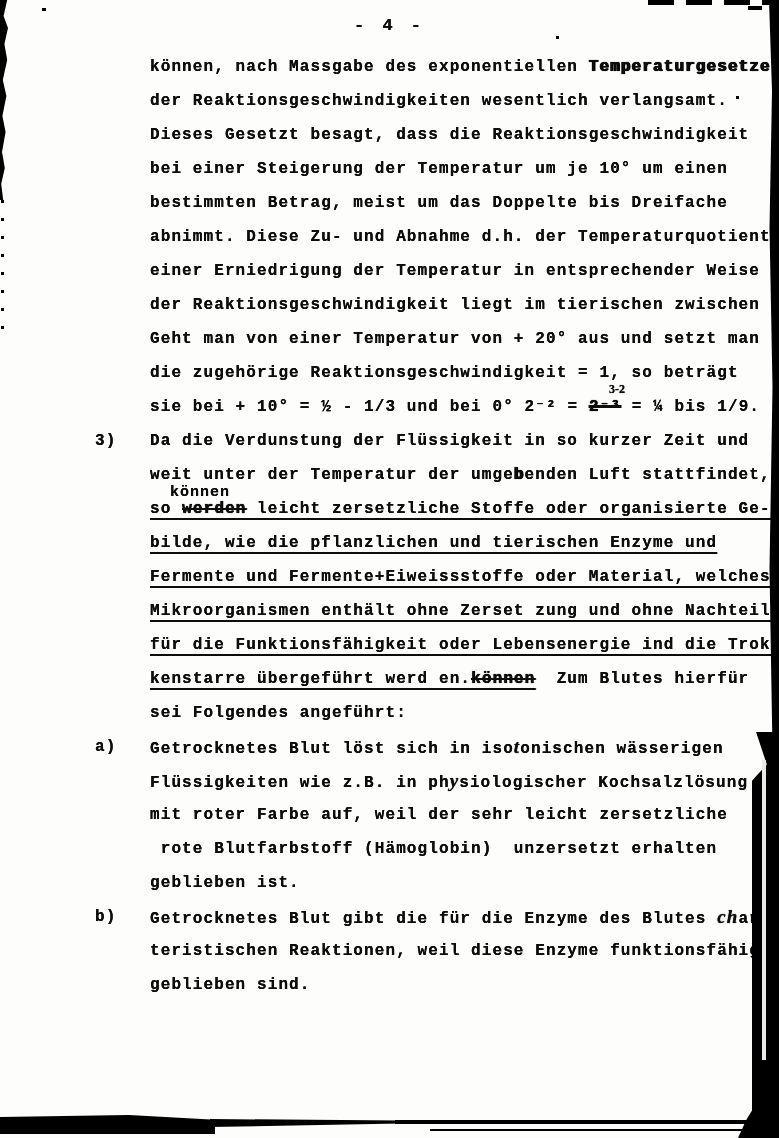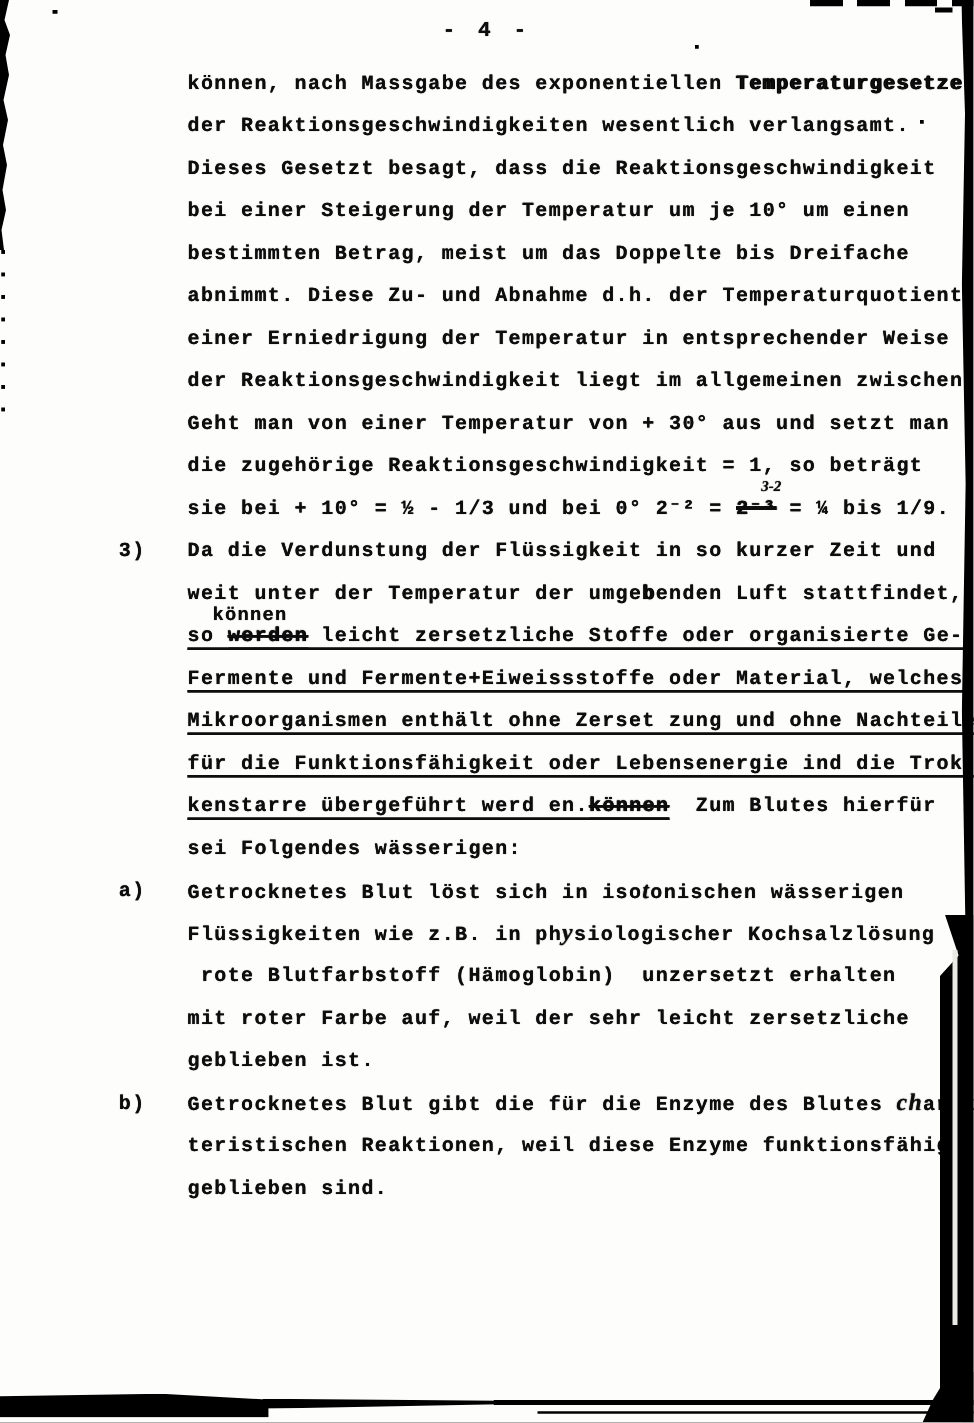--- a/index.html
+++ b/index.html
@@ -30,21 +30,21 @@
   .u{text-decoration:underline;text-decoration-thickness:2px;text-underline-offset:5px;}
   .xout{text-decoration:line-through;text-decoration-thickness:2.5px;text-shadow:0 0 1px #000,.5px 0 0 #000;}
   .u.xout{text-decoration:underline line-through;text-decoration-thickness:2px;text-underline-offset:5px;margin-top:12px;}
   .heavy{text-shadow:.8px 0 0 #000,0 0 1px #000,-.5px 0 0 #000;}
   .hand{font-family:"Liberation Serif","DejaVu Serif",serif;font-style:italic;font-size:19px;text-shadow:0 0 1px #000;}
   .insert{position:absolute;left:20px;top:-16px;font-size:15px;letter-spacing:1px;text-decoration:none;}
   .corr{position:relative;}
   .note{
     position:absolute;top:-14px;right:-4px;
     font-family:"Liberation Serif","DejaVu Serif",serif;
-    font-style:italic;font-size:12px;letter-spacing:0;
+    font-size:12px;letter-spacing:0;
     text-decoration:none;display:inline-block;line-height:10px;
     text-shadow:0 0 .8px #000;
   }
   
   .art{position:absolute;background:#000;z-index:5;}
   .art-left-strip{left:0;top:0;width:8px;height:200px;
     clip-path:polygon(0 0,90% 0,45% 8%,100% 14%,55% 22%,90% 30%,35% 40%,80% 48%,30% 58%,70% 66%,25% 76%,60% 84%,15% 92%,40% 100%,0 100%);}
   .art-left-specks{left:1px;top:200px;width:4px;height:140px;background:transparent;
     background-image:linear-gradient(#000 0 3px,transparent 3px 14px);background-size:3px 18px;background-repeat:repeat-y;}
   .art-top-right{left:648px;top:0;width:131px;height:5px;background:transparent;
@@ -74,44 +74,45 @@
   <div class="page-number">- 4 -</div>
   <div class="doc-body">
       <div class="block">
         <div class="line"><span>können, nach Massgabe des exponentiellen </span><span class="heavy">Temperaturgesetze</span></div>
         <div class="line"><span>der Reaktionsgeschwindigkeiten wesentlich verlangsamt.</span></div>
         <div class="line"><span>Dieses Gesetzt besagt, dass die Reaktionsgeschwindigkeit</span></div>
         <div class="line"><span>bei einer Steigerung der Temperatur um je 10° um einen</span></div>
         <div class="line"><span>bestimmten Betrag, meist um das Doppelte bis Dreifache</span></div>
         <div class="line"><span>abnimmt. Diese Zu- und Abnahme d.h. der Temperaturquotient</span></div>
         <div class="line"><span>einer Erniedrigung der Temperatur in entsprechender Weise</span></div>
-        <div class="line"><span>der Reaktionsgeschwindigkeit liegt im allgemeinen zwischen</span></div>
+        <div class="line"><span>der Reaktionsgeschwindigkeit liegt im tierischen zwischen</span></div>
       </div>
       <div class="block">
-        <div class="line"><span>Geht man von einer Temperatur von + 30° aus und setzt man</span></div>
+        <div class="line"><span>Geht man von einer Temperatur von + 20° aus und setzt man</span></div>
         <div class="line"><span>die zugehörige Reaktionsgeschwindigkeit = 1, so beträgt</span></div>
         <div class="line"><span>sie bei + 10° = ½ - 1/3 und bei 0° 2⁻² = </span><span class="xout corr">2⁻³<span class="note">3-2</span></span><span> = ¼ bis 1/9.</span></div>
       </div>
       <div class="block">
         <span class="marker">3)</span>
         <div class="line"><span>Da die Verdunstung der Flüssigkeit in so kurzer Zeit und</span></div>
         <div class="line"><span>weit unter der Temperatur der umge</span><span class="heavy">b</span><span>enden Luft stattfindet,</span></div>
         <div class="line"><span class="insert">können</span><span class="u">so </span><span class="u xout">werden</span><span class="u"> leicht zersetzliche Stoffe oder organisierte Ge-</span></div>
+        <div class="line"><span class="u">bilde, wie die pflanzlichen und tierischen Enzyme und</span></div>
         <div class="line"><span class="u">Fermente und Fermente+Eiweissstoffe oder Material, welches</span></div>
         <div class="line"><span class="u">Mikroorganismen enthält ohne Zerset zung und ohne Nachteile</span></div>
         <div class="line"><span class="u">für die Funktionsfähigkeit oder Lebensenergie ind die Trok-</span></div>
         <div class="line"><span class="u">kenstarre übergeführt werd en.</span><span class="u xout">können</span><span>  Zum Blutes hierfür</span></div>
-        <div class="line"><span>sei Folgendes wässerigen:</span></div>
+        <div class="line"><span>sei Folgendes angeführt:</span></div>
       </div>
       <div class="block">
         <span class="marker">a)</span>
         <div class="line"><span>Getrocknetes Blut löst sich in iso</span><span class="hand">t</span><span>onischen wässerigen</span></div>
         <div class="line"><span>Flüssigkeiten wie z.B. in ph</span><span class="hand">y</span><span>siologischer Kochsalzlösung</span></div>
+        <div class="line"><span>mit roter Farbe auf, weil der sehr leicht zersetzliche</span></div>
         <div class="line"><span> rote Blutfarbstoff (Hämoglobin)  unzersetzt erhalten</span></div>
-        <div class="line"><span>mit roter Farbe auf, weil der sehr leicht zersetzliche</span></div>
         <div class="line"><span>geblieben ist.</span></div>
       </div>
       <div class="block">
         <span class="marker">b)</span>
         <div class="line"><span>Getrocknetes Blut gibt die für die Enzyme des Blutes </span><span class="hand">ch</span><span>arak-</span></div>
         <div class="line"><span>teristischen Reaktionen, weil diese Enzyme funktionsfähig</span></div>
         <div class="line"><span>geblieben sind.</span></div>
       </div>
     </div>
 

